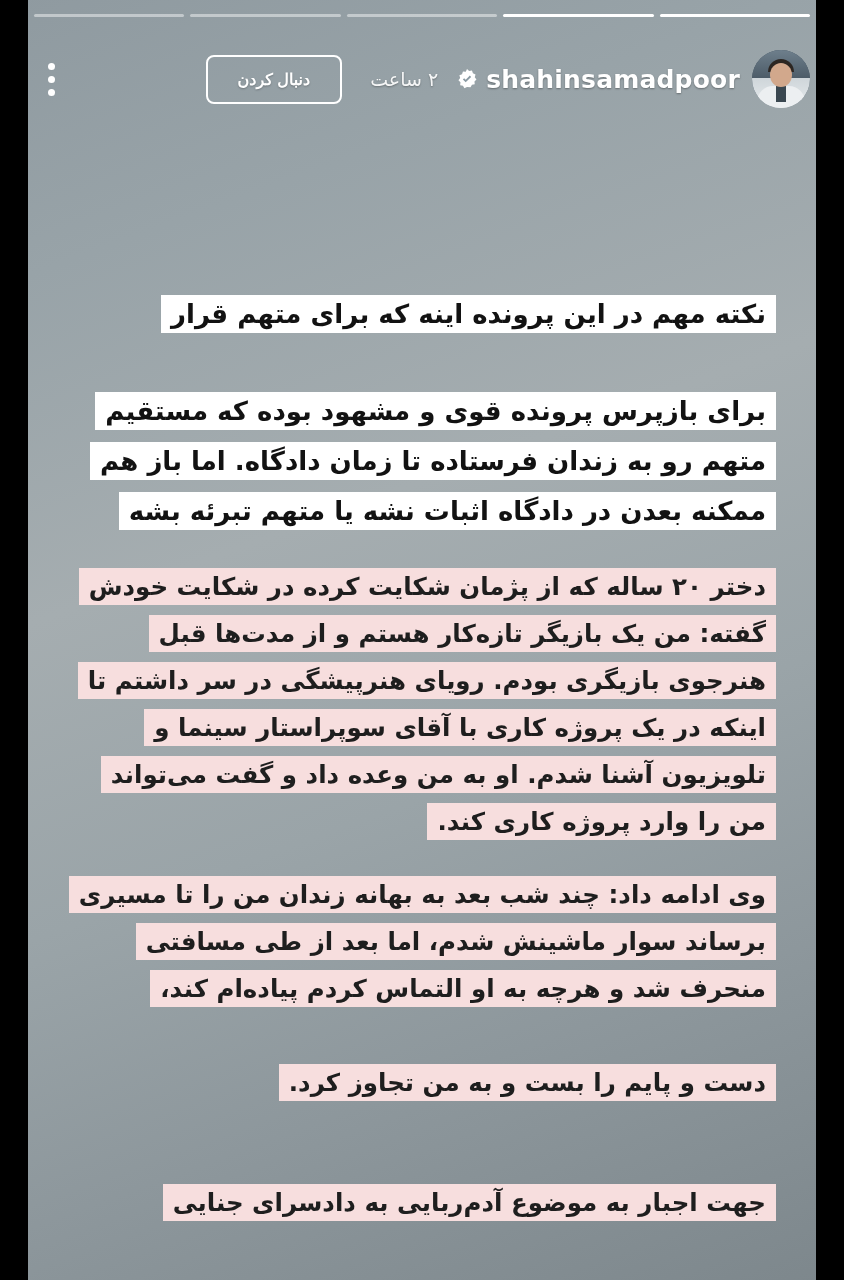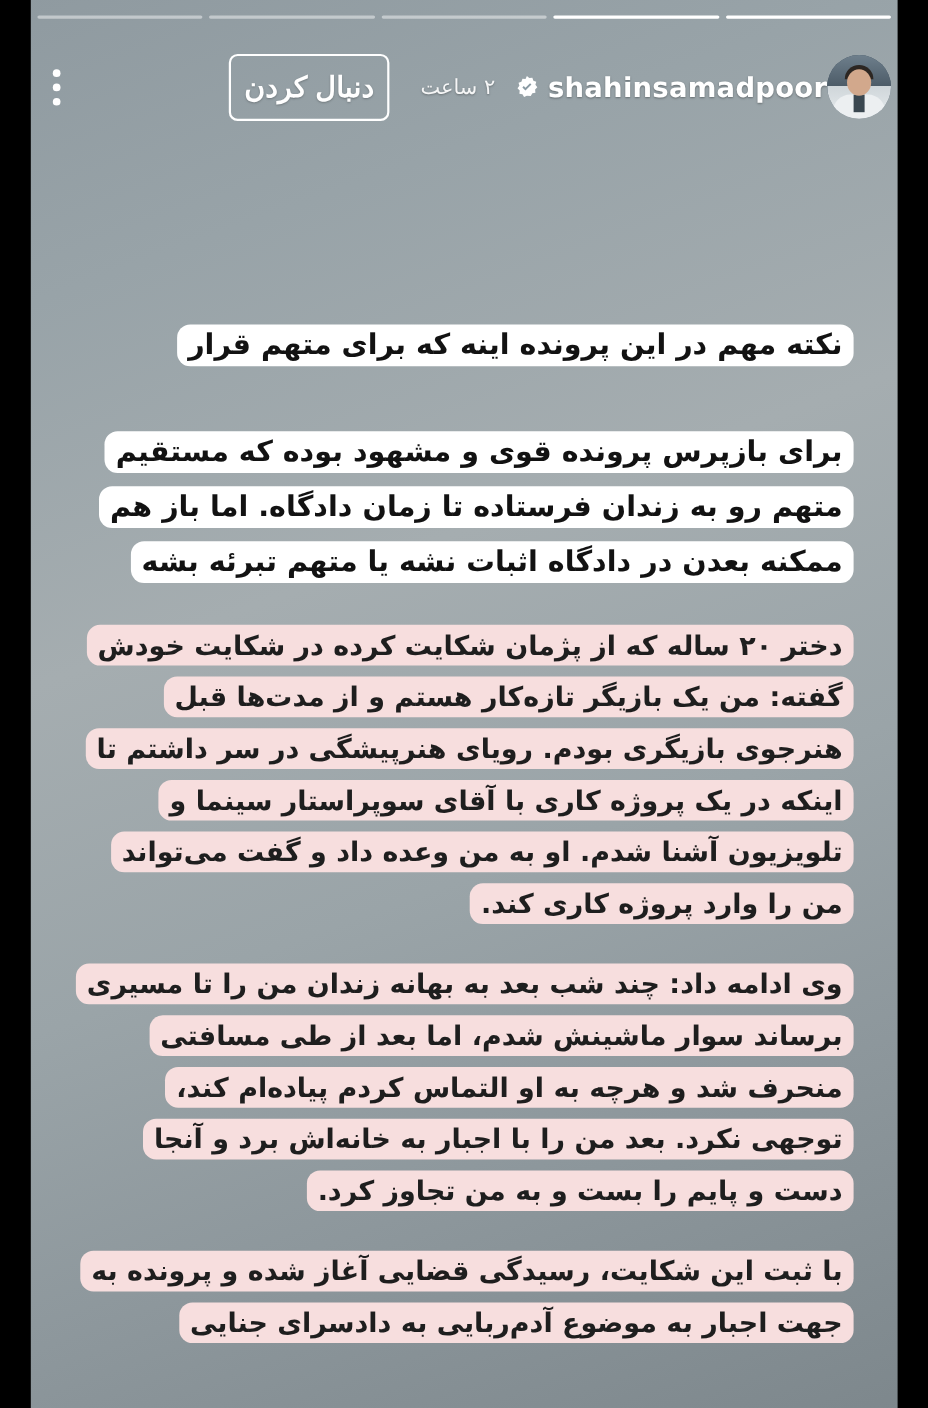--- a/index.html
+++ b/index.html
@@ -123,20 +123,21 @@
     background: #3a4750;
     transform: rotate(0deg);
   }
 
   .username-wrap {
     order: 2;
     display: flex;
     flex-direction: row;
     align-items: center;
     gap: 8px;
+    margin-right: 12px;
   }
   .username {
     color: #ffffff;
     font-size: 25px;
     font-weight: 600;
     letter-spacing: 0.2px;
     direction: ltr;
     text-shadow: 0 1px 2px rgba(0,0,0,0.35);
   }
   .verified {
@@ -152,23 +153,23 @@
     margin-right: 18px;
     text-shadow: 0 1px 2px rgba(0,0,0,0.3);
     white-space: nowrap;
   }
   .follow-btn {
     order: 4;
     margin-right: 28px;
     border: 2px solid #ffffff;
     border-radius: 8px;
     color: #ffffff;
-    font-size: 26px;
+    font-size: 16px;
     font-weight: 700;
-    padding: 13px 12px;
+    padding: 13px 30px;
     background: transparent;
     cursor: pointer;
     white-space: nowrap;
     text-shadow: 0 1px 2px rgba(0,0,0,0.25);
   }
   .more-btn {
     order: 5;
     margin-right: auto;
     width: 34px;
     height: 46px;
@@ -204,21 +205,21 @@
     font-weight: 700;
     line-height: 1.92;
     color: #1b1b1b;
     font-size: 24.5px;
   }
   .para span.ln {
     display: inline;
     padding: 4px 10px;
     box-decoration-break: clone;
     -webkit-box-decoration-break: clone;
-    border-radius: 12px;
+    border-radius: 0;
   }
   .para.white span.ln {
     background: #ffffff;
     color: #121212;
     font-size: 26px;
   }
   .para.pink span.ln {
     background: #f7dede;
     color: #1e1e1e;
   }
@@ -285,25 +286,25 @@
       <span class="ln">هنرجوی بازیگری بودم. رویای هنرپیشگی در سر داشتم تا</span><br>
       <span class="ln">اینکه در یک پروژه کاری با آقای سوپراستار سینما و</span><br>
       <span class="ln">تلویزیون آشنا شدم. او به من وعده داد و گفت می‌تواند</span><br>
       <span class="ln">من را وارد پروژه کاری کند.</span>
     </div>
 
     <div class="para pink">
       <span class="ln">وی ادامه داد: چند شب بعد به بهانه زندان من را تا مسیری</span><br>
       <span class="ln">برساند سوار ماشینش شدم، اما بعد از طی مسافتی</span><br>
       <span class="ln">منحرف شد و هرچه به او التماس کردم پیاده‌ام کند،</span><br>
-      <span class="ln">توجهی نکرد. بعد من را با اجبار به خانه‌اش برد و آنجا</span><br>
+      <br>
       <span class="ln">دست و پایم را بست و به من تجاوز کرد.</span>
     </div>
 
     <div class="para pink">
-      <span class="ln">با ثبت این شکایت، رسیدگی قضایی آغاز شده و پرونده به</span><br>
+      <br>
       <span class="ln">جهت اجبار به موضوع آدم‌ربایی به دادسرای جنایی</span><br>
       <br>
       
     </div>
 
   </div>
 </div>
 
 </body></html>

